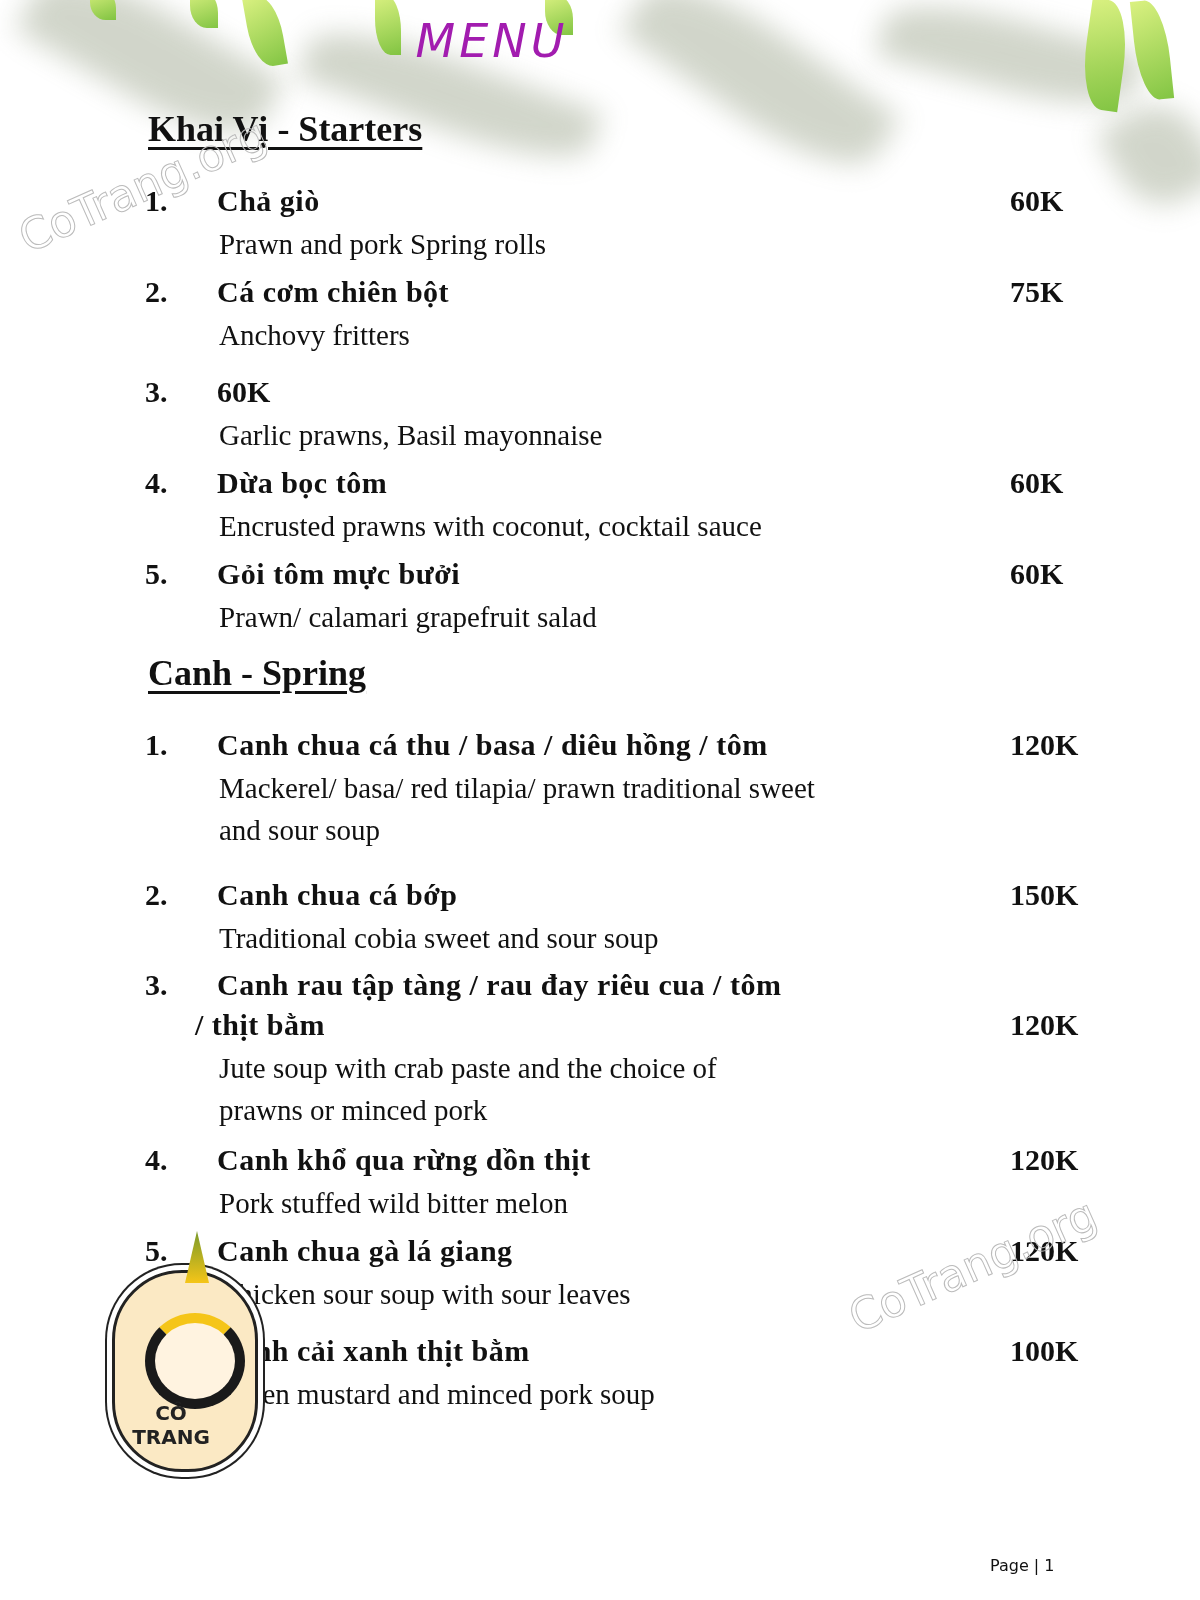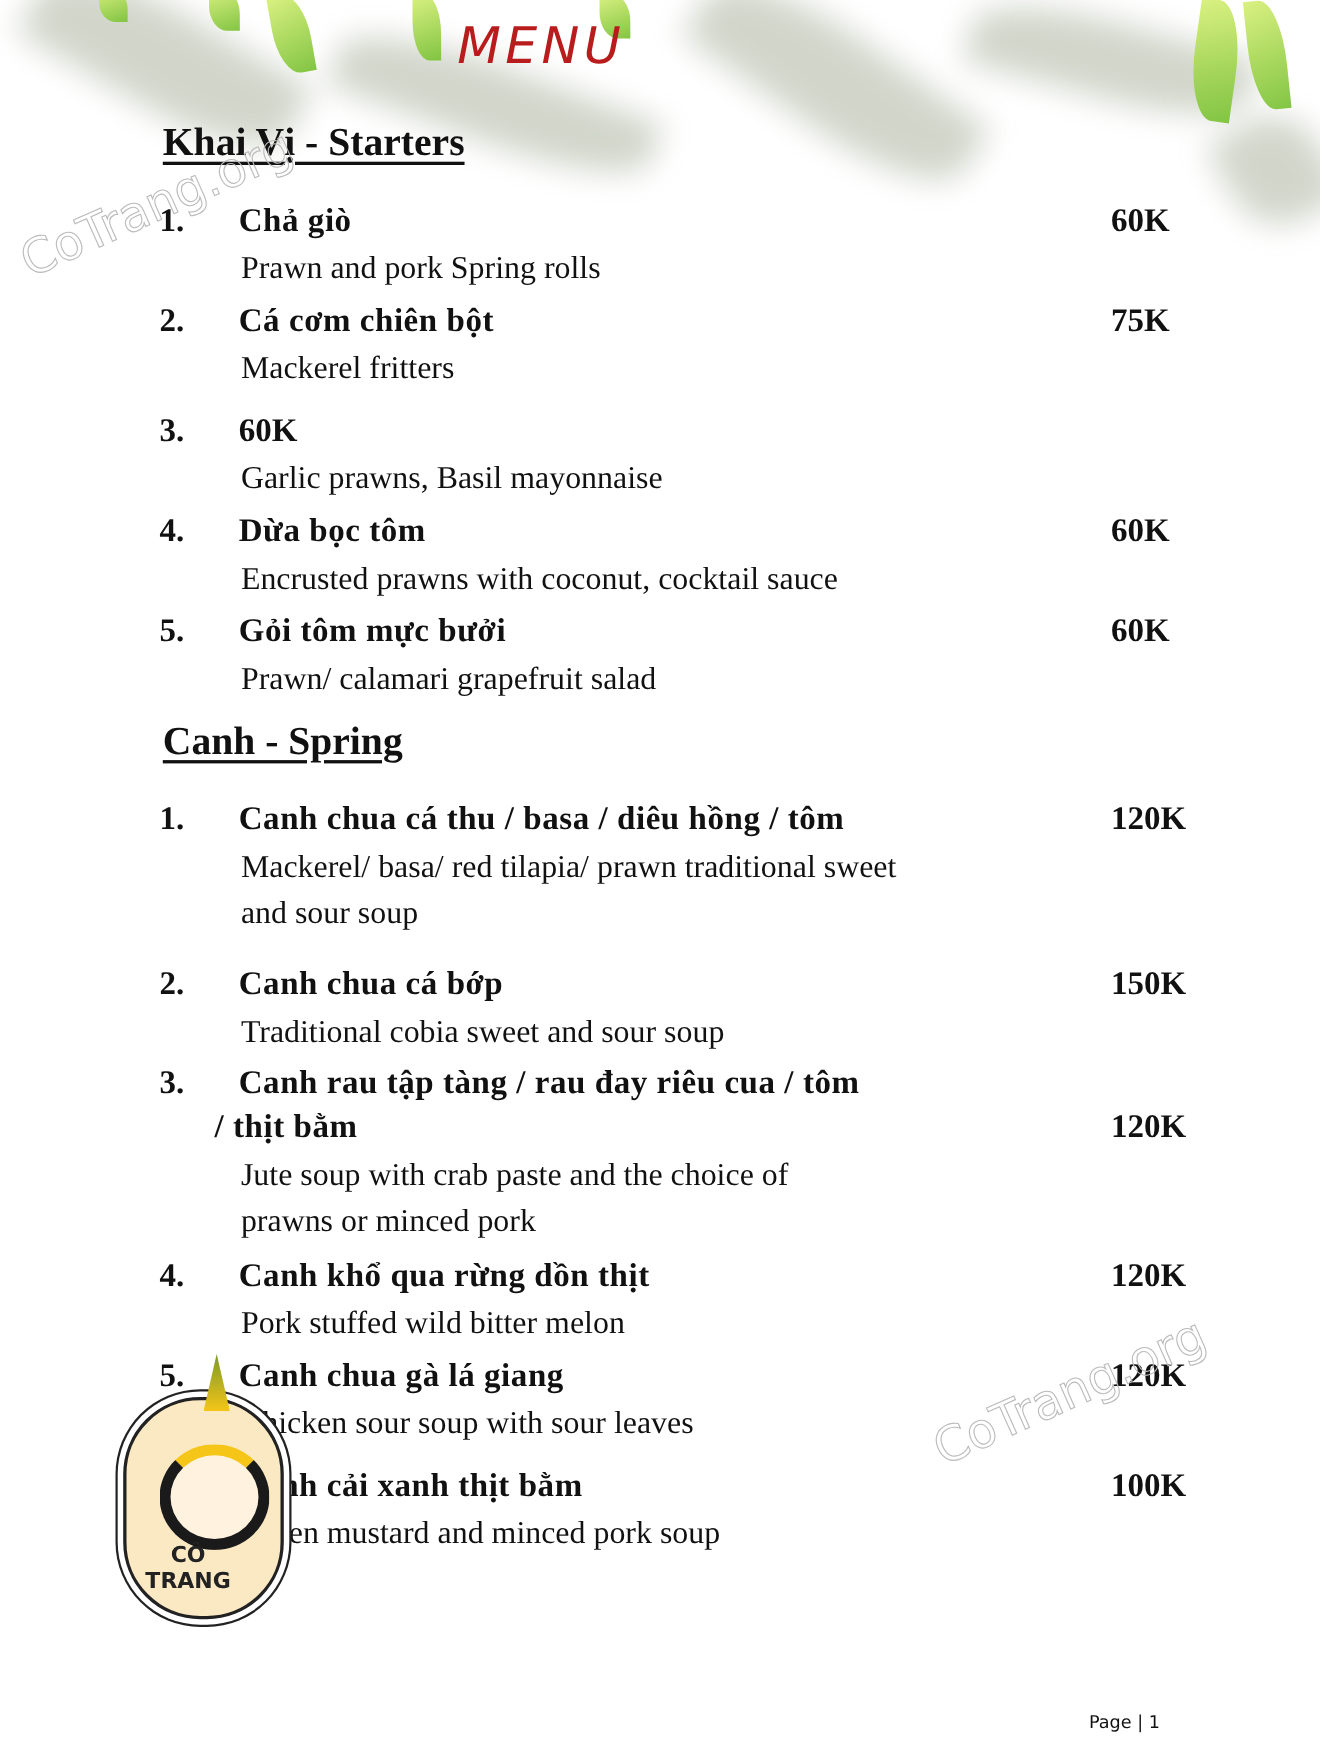--- a/index.html
+++ b/index.html
@@ -1,21 +1,21 @@
 <!DOCTYPE html>
 <html><head>
 <meta charset="utf-8">
 <style>
   html, body { margin:0; padding:0; }
   body { width:1200px; height:1600px; background:#ffffff; position:relative; overflow:hidden;
          font-family:"DejaVu Serif", "Liberation Serif", serif; color:#111; }
   .bg-leaf { position:absolute; border-radius:50% 0 50% 0; filter:blur(14px); opacity:0.35; background:#7e8a6a; }
   .leaf { position:absolute; border-radius:0 60% 0 60%; background:linear-gradient(160deg,#d8f07a,#7cc23a); opacity:0.95; }
   .title { position:absolute; left:0; width:984px; top:14px; text-align:center; font-family:"DejaVu Sans", sans-serif;
-           font-size:46px; letter-spacing:4px; font-weight:300; font-style:italic; color:#b91c1c; }
+           font-size:46px; letter-spacing:4px; font-weight:300; font-style:italic; color:#a21caf; }
   .section { position:absolute; left:148px; font-family:"Liberation Serif", serif; font-weight:bold; font-size:36px;
              text-decoration:underline; text-decoration-thickness:3px; text-underline-offset:6px; }
   .item { position:absolute; left:145px; width:975px; }
   .row { display:flex; align-items:baseline; }
   .num { width:72px; font-weight:bold; font-size:30px; font-family:"Liberation Serif", serif; }
   .name { flex:1; font-weight:bold; font-size:30px; font-family:"Liberation Serif", serif; letter-spacing:0.5px; }
   .price { font-weight:bold; font-size:30px; font-family:"Liberation Serif", serif; text-align:left; width:110px; }
   .desc { margin-left:74px; font-size:29px; font-family:"Liberation Serif", serif; line-height:44px; margin-top:4px; }
   .watermark { position:absolute; font-family:"DejaVu Sans", sans-serif; font-size:44px; color:transparent;
                -webkit-text-stroke:1px #bbb; transform:rotate(-24deg); }
@@ -56,21 +56,21 @@
       <span class="price">60K</span>
     </div>
   <div class="desc">Prawn and pork Spring rolls</div>
 </div>
 <div class="item" style="top:275px;">
   <div class="row">
       <span class="num">2.</span>
       <span class="name">Cá cơm chiên bột</span>
       <span class="price">75K</span>
     </div>
-  <div class="desc">Mackerel fritters</div>
+  <div class="desc">Anchovy fritters</div>
 </div>
 <div class="item" style="top:375px;">
   <div class="row">
       <span class="num">3.</span>
       <span class="price">60K</span>
     </div>
   <div class="desc">Garlic prawns, Basil mayonnaise</div>
 </div>
 <div class="item" style="top:466px;">
   <div class="row">

